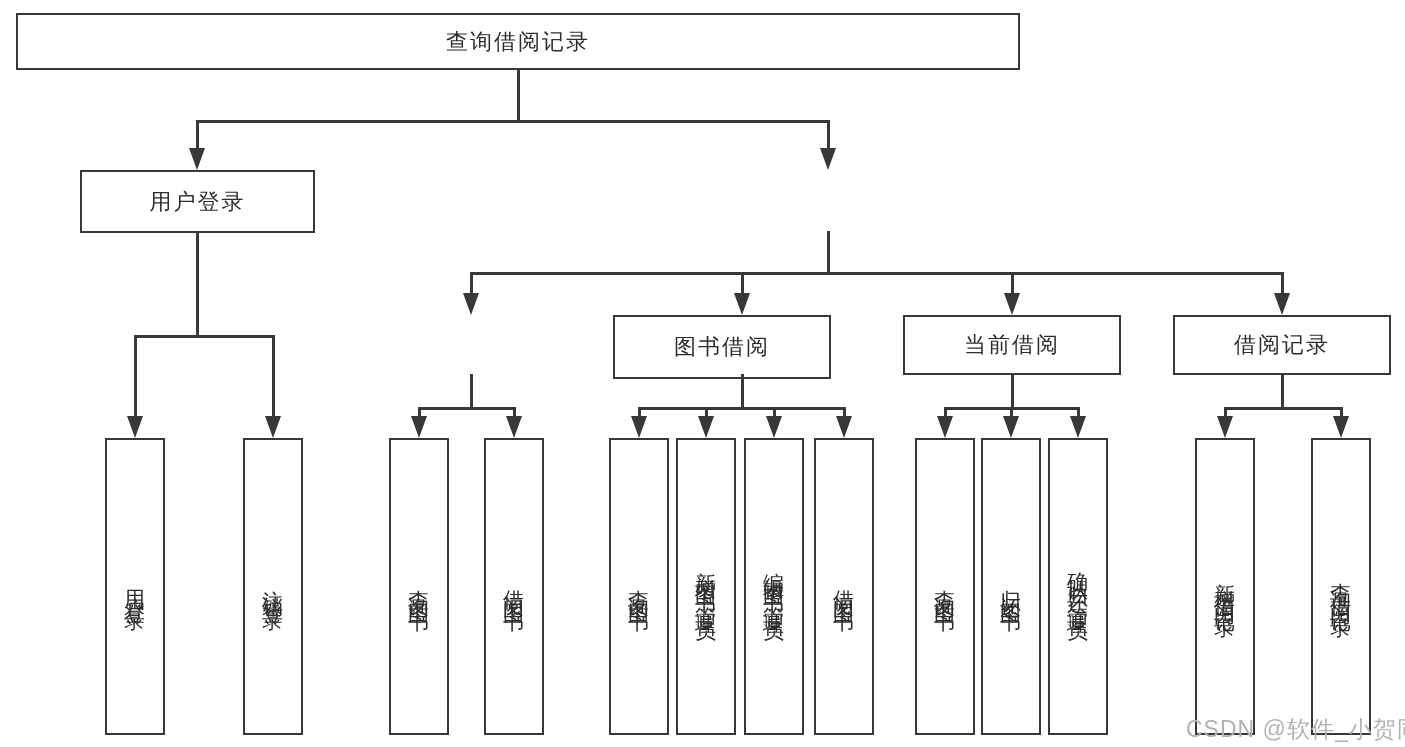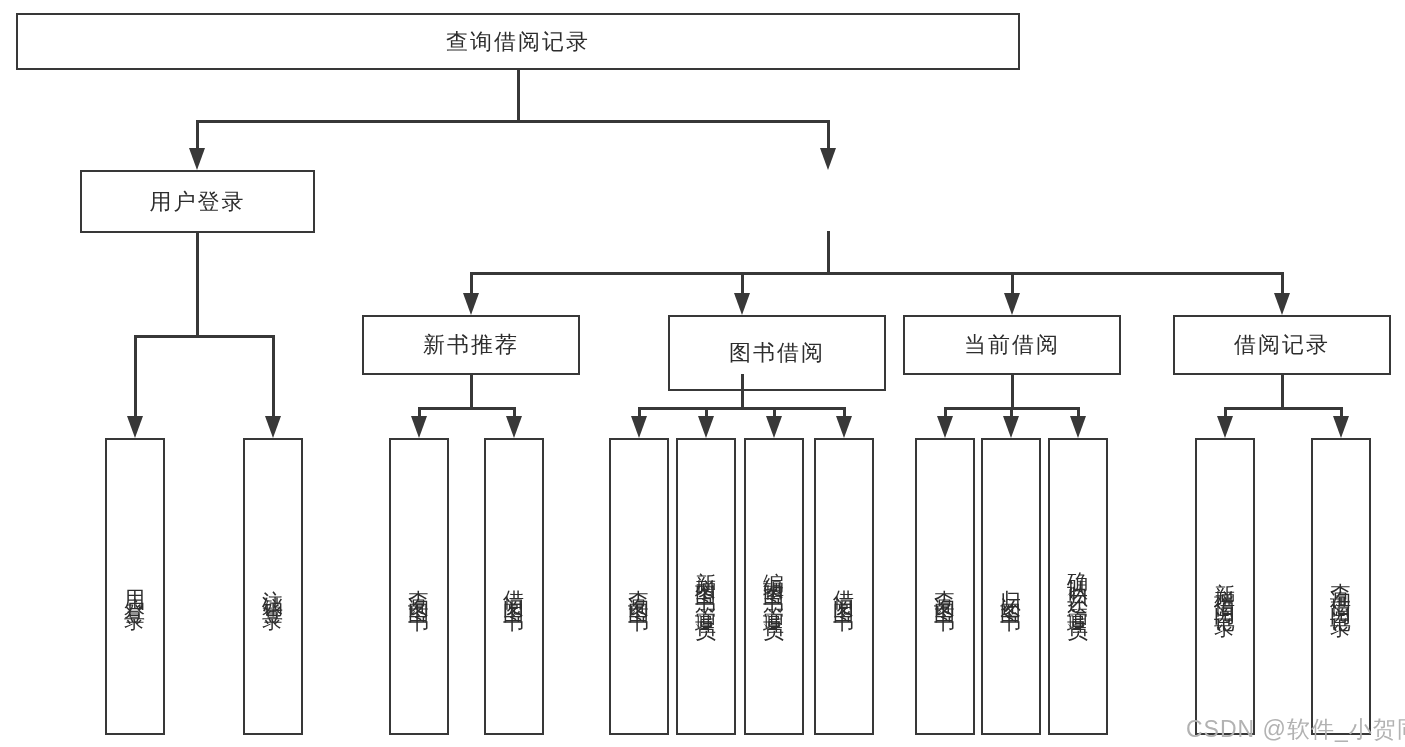--- a/index.html
+++ b/index.html
@@ -79,24 +79,21 @@
   <div class="hl" style="left:470px;top:272px;width:813px;"></div>
   <div class="vl" style="left:470px;top:272px;height:22px;"></div>
   <div class="ah" style="left:463px;top:293px;"></div>
   <div class="vl" style="left:741px;top:272px;height:22px;"></div>
   <div class="ah" style="left:734px;top:293px;"></div>
   <div class="vl" style="left:1011px;top:272px;height:22px;"></div>
   <div class="ah" style="left:1004px;top:293px;"></div>
   <div class="vl" style="left:1281px;top:272px;height:22px;"></div>
   <div class="ah" style="left:1274px;top:293px;"></div>
 
-  <div class="box" style="left:362px;top:315px;width:218px;height:60px;">
-    <span>新书推荐</span>
-  </div>
-  <div class="box" style="left:668px;top:315px;width:218px;height:76px;align-items:center;">
+  <div class="box" style="left:613px;top:315px;width:218px;height:64px;align-items:center;">
     <span>图书借阅</span>
   </div>
   <div class="box" style="left:903px;top:315px;width:218px;height:60px;">
     <span>当前借阅</span>
   </div>
   <div class="box" style="left:1173px;top:315px;width:218px;height:60px;">
     <span>借阅记录</span>
   </div>
 
   <div class="vl" style="left:470px;top:374px;height:34px;"></div>

